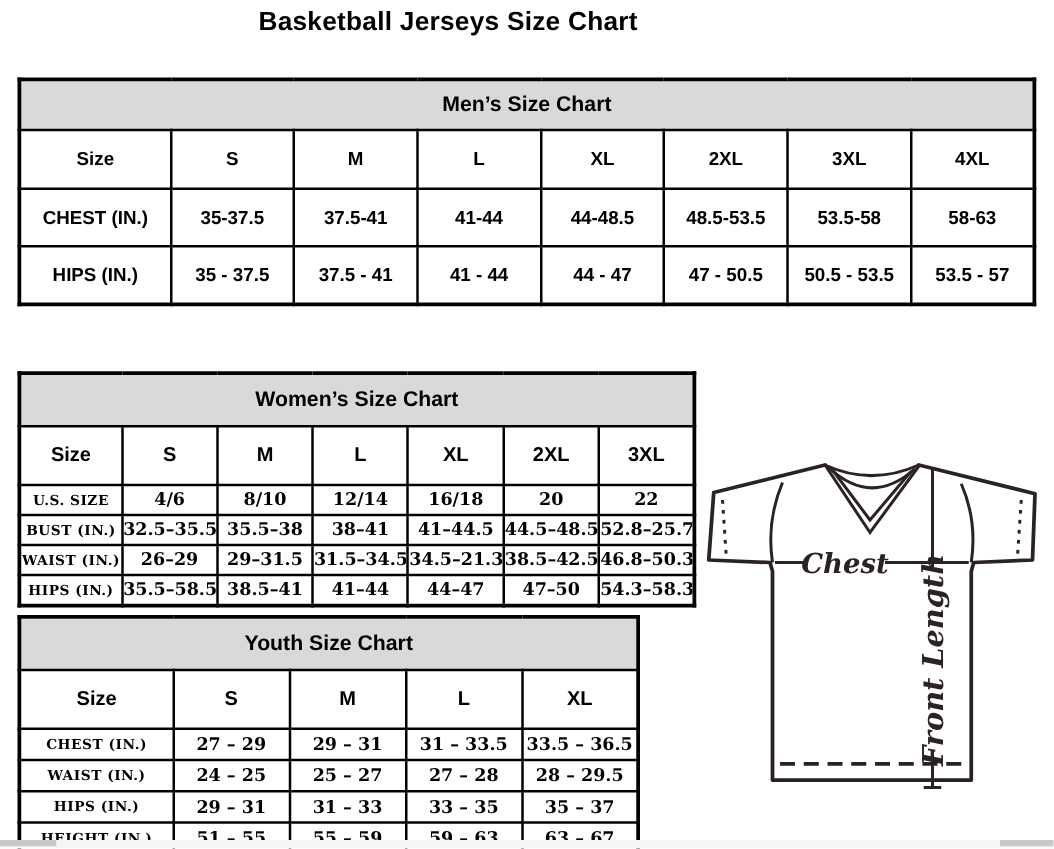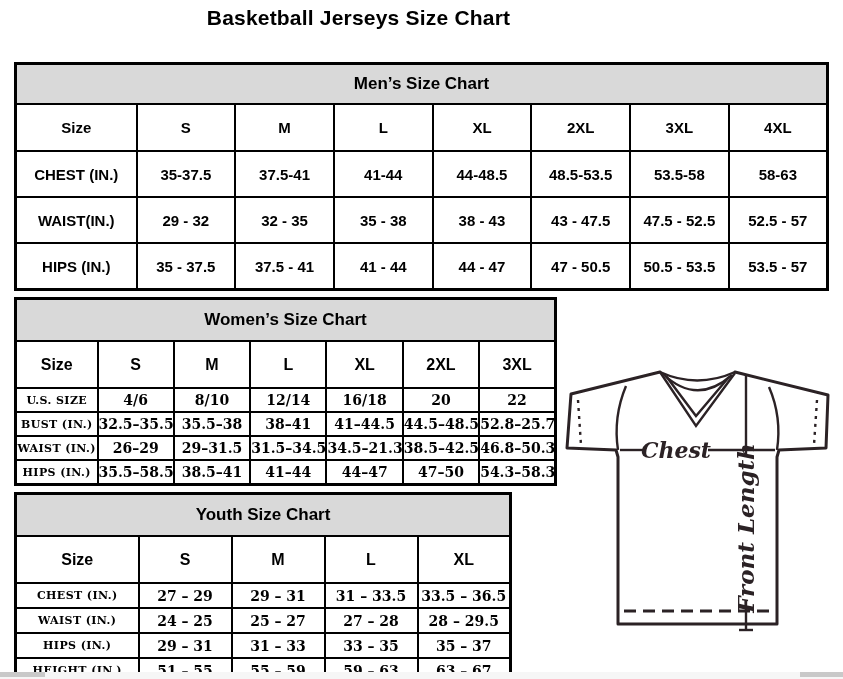--- a/index.html
+++ b/index.html
@@ -82,30 +82,20 @@
             <th class="rowlabel">CHEST (IN.)</th>
             <td class="val">35-37.5</td>
             <td class="val">37.5-41</td>
             <td class="val">41-44</td>
             <td class="val">44-48.5</td>
             <td class="val">48.5-53.5</td>
             <td class="val">53.5-58</td>
             <td class="val">58-63</td>
           </tr>
           <tr>
-            <th class="rowlabel">WAIST(IN.)</th>
-            <td class="val">29 - 32</td>
-            <td class="val">32 - 35</td>
-            <td class="val">35 - 38</td>
-            <td class="val">38 - 43</td>
-            <td class="val">43 - 47.5</td>
-            <td class="val">47.5 - 52.5</td>
-            <td class="val">52.5 - 57</td>
-          </tr>
-          <tr>
             <th class="rowlabel">HIPS (IN.)</th>
             <td class="val">35 - 37.5</td>
             <td class="val">37.5 - 41</td>
             <td class="val">41 - 44</td>
             <td class="val">44 - 47</td>
             <td class="val">47 - 50.5</td>
             <td class="val">50.5 - 53.5</td>
             <td class="val">53.5 - 57</td>
           </tr>
         </tbody>

